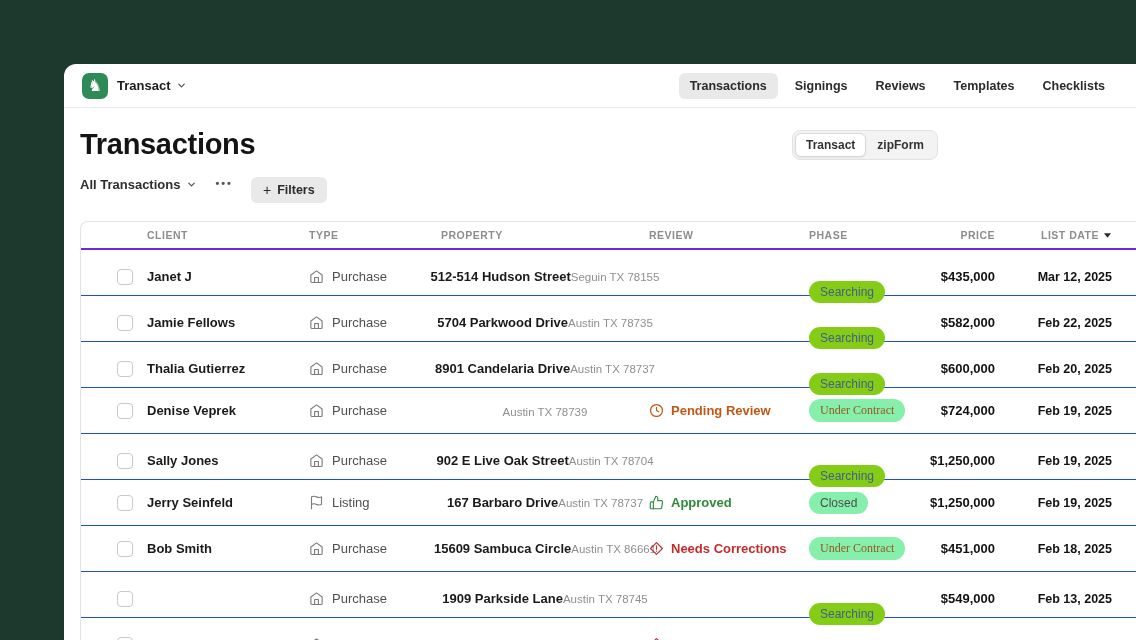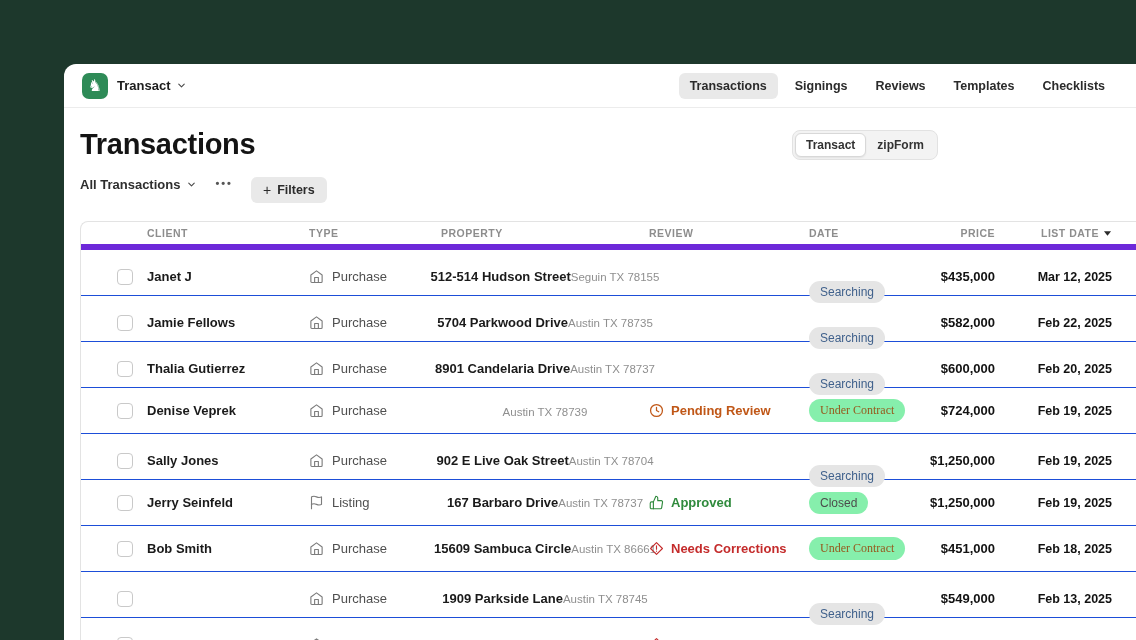--- a/index.html
+++ b/index.html
@@ -33,21 +33,21 @@
   
   .filter-row { display:flex; align-items:flex-start; gap:18px; padding:16px 0 0 16px; }
   .view-dd { display:flex; align-items:center; gap:6px; font-size:13px; font-weight:600; color:#2e2e2e; cursor:pointer; }
   .dots-btn { font-size:11px; letter-spacing:2px; font-weight:700; color:#555; cursor:pointer; }
   .filters-btn { display:flex; align-items:center; gap:6px; background:#e9e9e9; border-radius:6px; padding:6px 12px; font-size:12.5px; font-weight:600; color:#2b2b2b; cursor:pointer; }
   .plus { font-size:14px; line-height:1; font-weight:500; }
 
   
   .table { margin:18px 0 0 16px; width:1056px; border:1px solid #e3e3e3; border-right:none; border-radius:8px 0 0 0; }
   .grid-row { display:grid; grid-template-columns:46px 162px 132px 208px 160px 110px 76px 127px 1fr; align-items:center; padding-left:20px; }
-  .thead { height:28px; border-bottom:6px solid #6d28d9; }
+  .thead { height:28px; border-bottom:2px solid #6d28d9; }
   .th { font-size:10.5px; font-weight:700; letter-spacing:.5px; color:#8d8d8d; white-space:nowrap; }
   .th.right { text-align:right; }
   .th-date { display:flex; align-items:center; justify-content:flex-end; gap:4px; padding-right:10px; }
 
   .trow { height:46px; border-bottom:1px solid #1d4ed8; cursor:pointer; }
   .cell-ctrl { display:flex; align-items:center; gap:4px; }
   .chev { width:12px; display:flex; color:#555; }
   .trow[data-expand="false"] .chev { visibility:hidden; }
   .checkbox { width:16px; height:16px; border:1.5px solid #c9c9c9; border-radius:4px; background:#fff; flex:none; }
   .client { font-size:13px; font-weight:700; color:#1a1a1a; white-space:nowrap; }
@@ -61,21 +61,21 @@
   .prop2 { font-size:11.5px; color:#8f8f8f; margin-top:2px; white-space:nowrap; }
   .review-cell { display:flex; align-items:center; gap:7px; font-size:13px; font-weight:600; white-space:nowrap; }
   .ricon { display:none; }
   .trow[data-review="pending"] .icon-pending { display:inline-flex; }
   .trow[data-review="approved"] .icon-approved { display:inline-flex; }
   .trow[data-review="corrections"] .icon-corrections { display:inline-flex; }
   .trow[data-review="pending"] .review-cell { color:#c05717; }
   .trow[data-review="approved"] .review-cell { color:#2f8a3c; }
   .trow[data-review="corrections"] .review-cell { color:#c42b2b; }
   .badge { display:inline-block; font-size:12px; font-weight:500; padding:4px 11px; border-radius:999px; white-space:nowrap; }
-  .trow[data-phase="searching"] .badge { background:#e5e5e5; color:#40618c;margin-top:31px; }
+  .trow[data-phase="searching"] .badge { background:#84cc16; color:#40618c;margin-top:31px; }
   .trow[data-phase="under-contract"] .badge { background:#86efac; color:#96591d;font-family:Liberation Serif, serif; }
   .trow[data-phase="closed"] .badge { background:#86efac; color:#4c4c4c; }
   .price { text-align:right; font-size:13px; font-weight:700; color:#121212; white-space:nowrap; }
   .date { text-align:right; font-size:12.5px; font-weight:700; color:#121212; padding-right:10px; white-space:nowrap; }
 </style>
 </head>
 <body>
 
 <div class="window">
 
@@ -124,21 +124,21 @@
     </div>
   </div>
 
   <div class="table">
     <div class="grid-row thead">
       <div class="th"></div>
       <div class="th">CLIENT</div>
       <div class="th">TYPE</div>
       <div class="th">PROPERTY</div>
       <div class="th">REVIEW</div>
-      <div class="th">DATE</div>
+      <div class="th">PHASE</div>
       <div class="th right">PRICE</div>
       <div class="th th-date">
         <span>LIST DATE</span>
         <span><svg width="9" height="8" viewBox="0 0 10 9">
               <path d="M1 2.5h8L5 7.5z" fill="#2b2b2b"></path>
             </svg></span>
       </div>
       <div class="th"></div>
     </div>
     <div>

